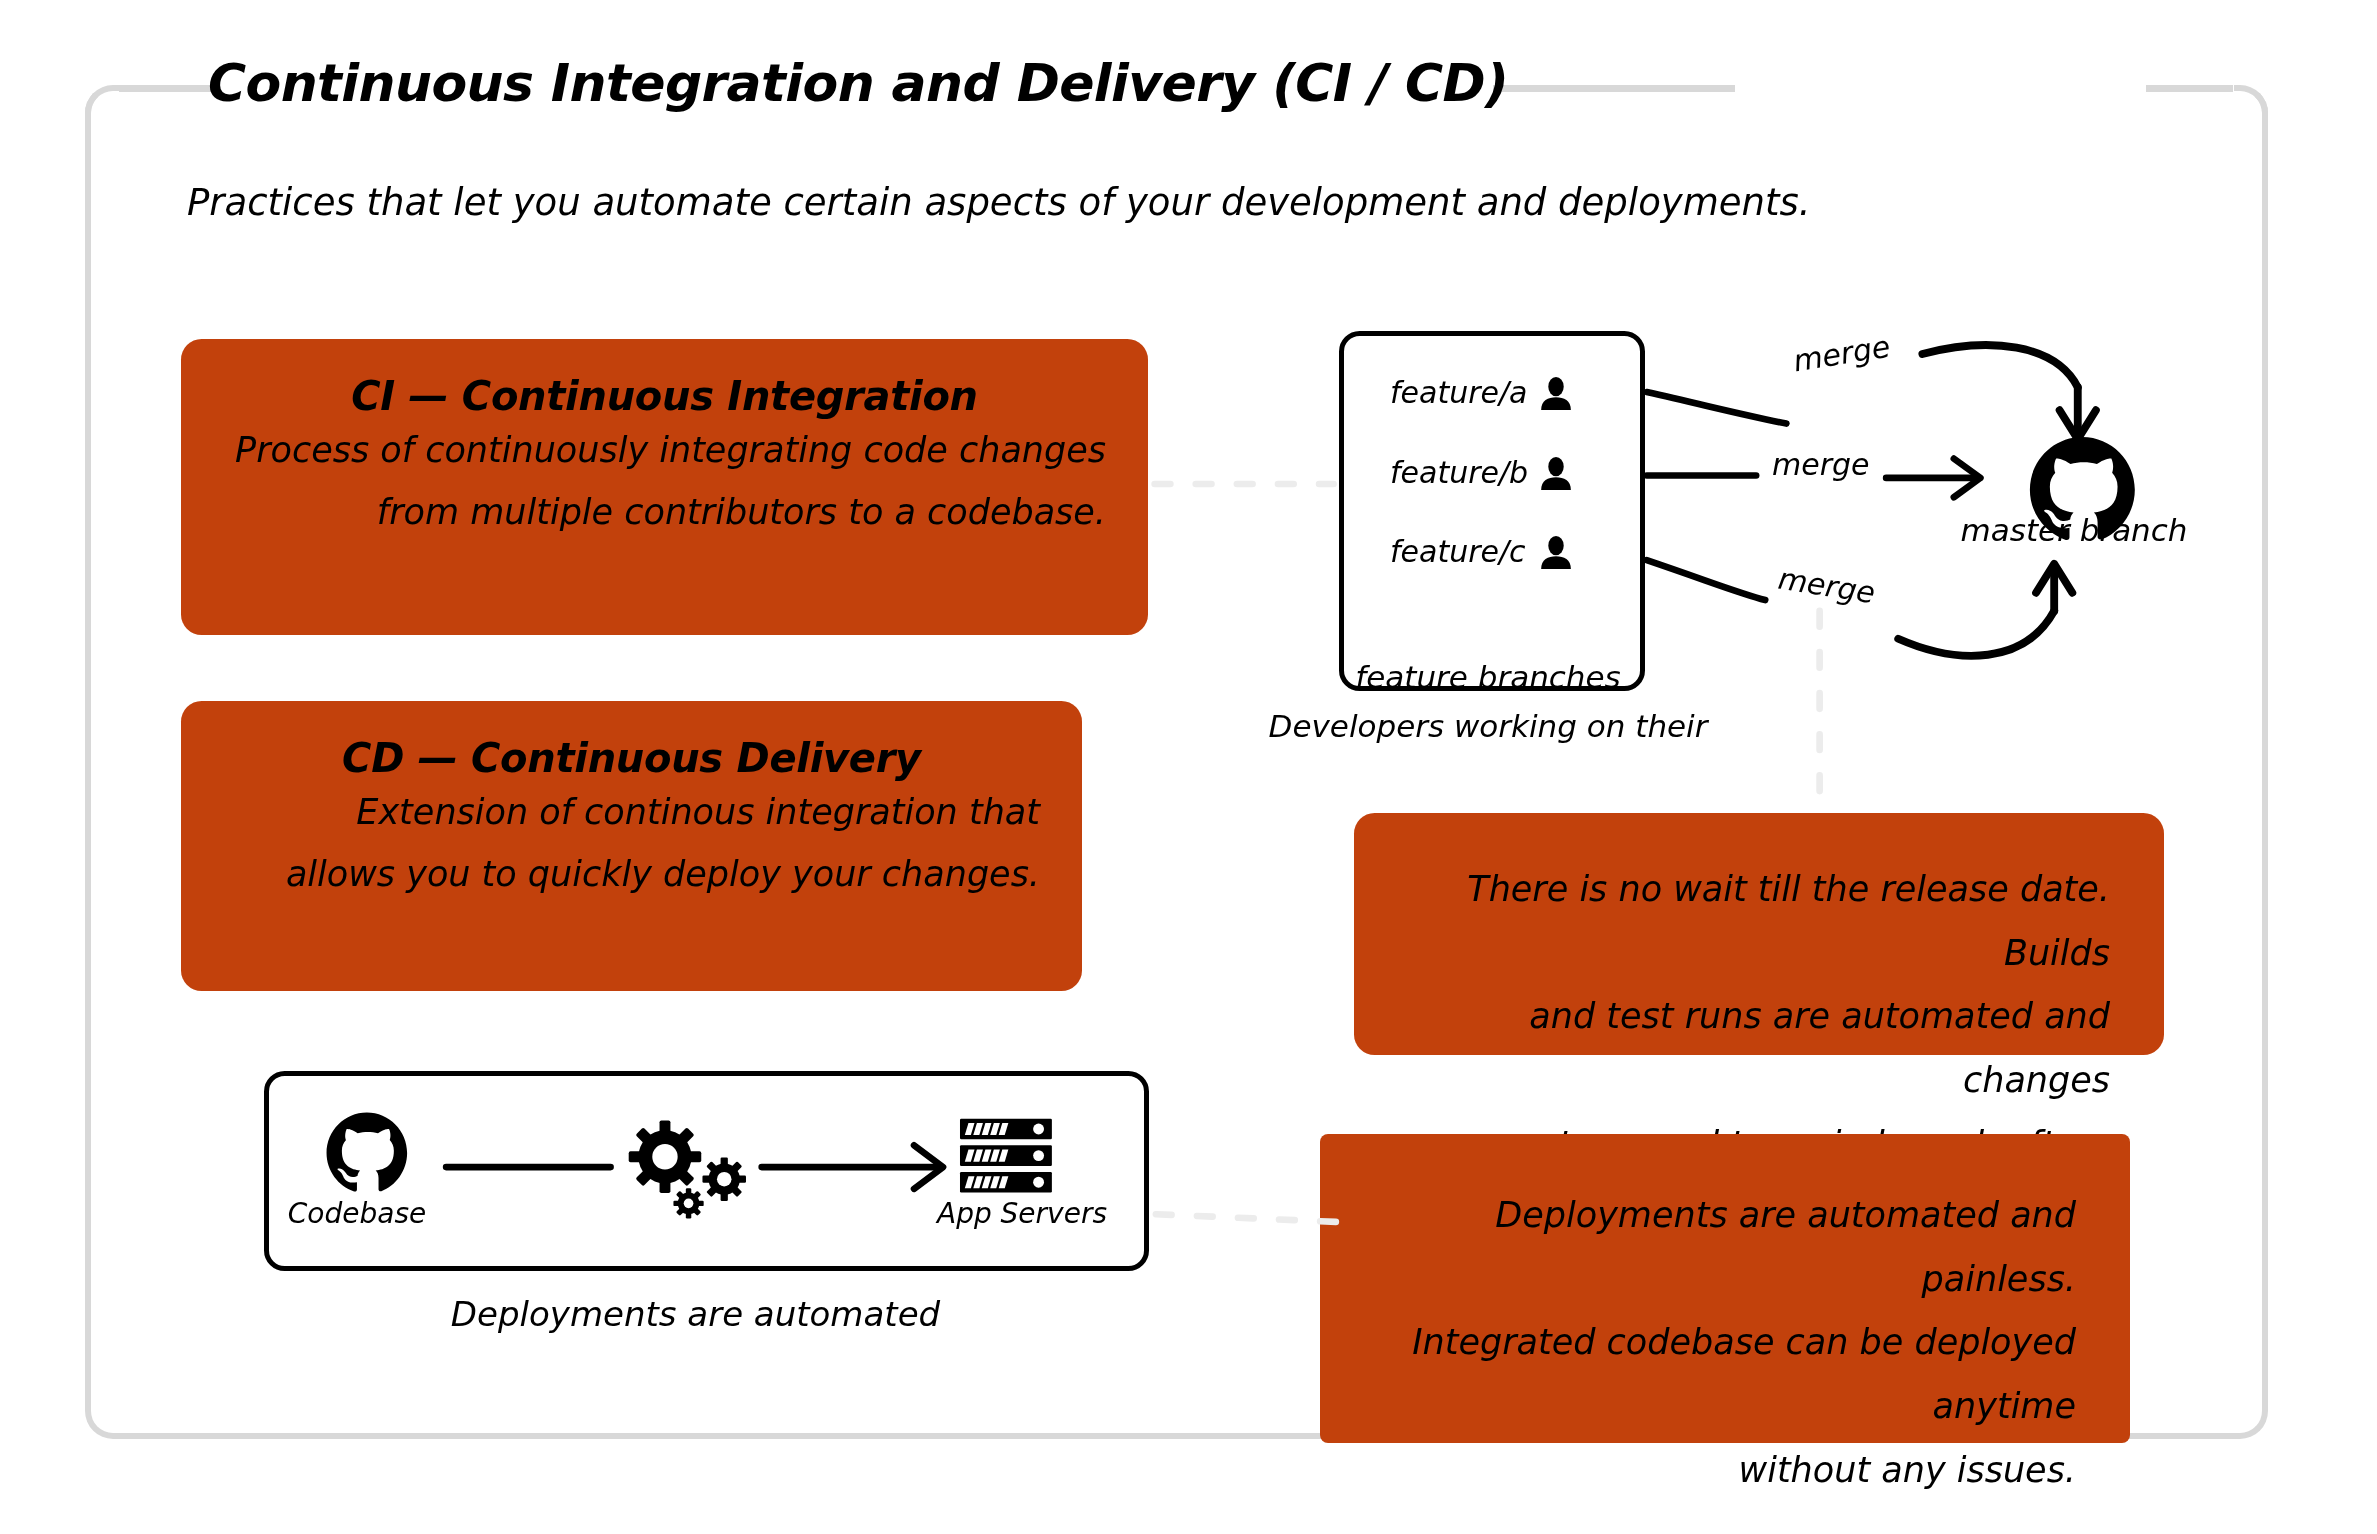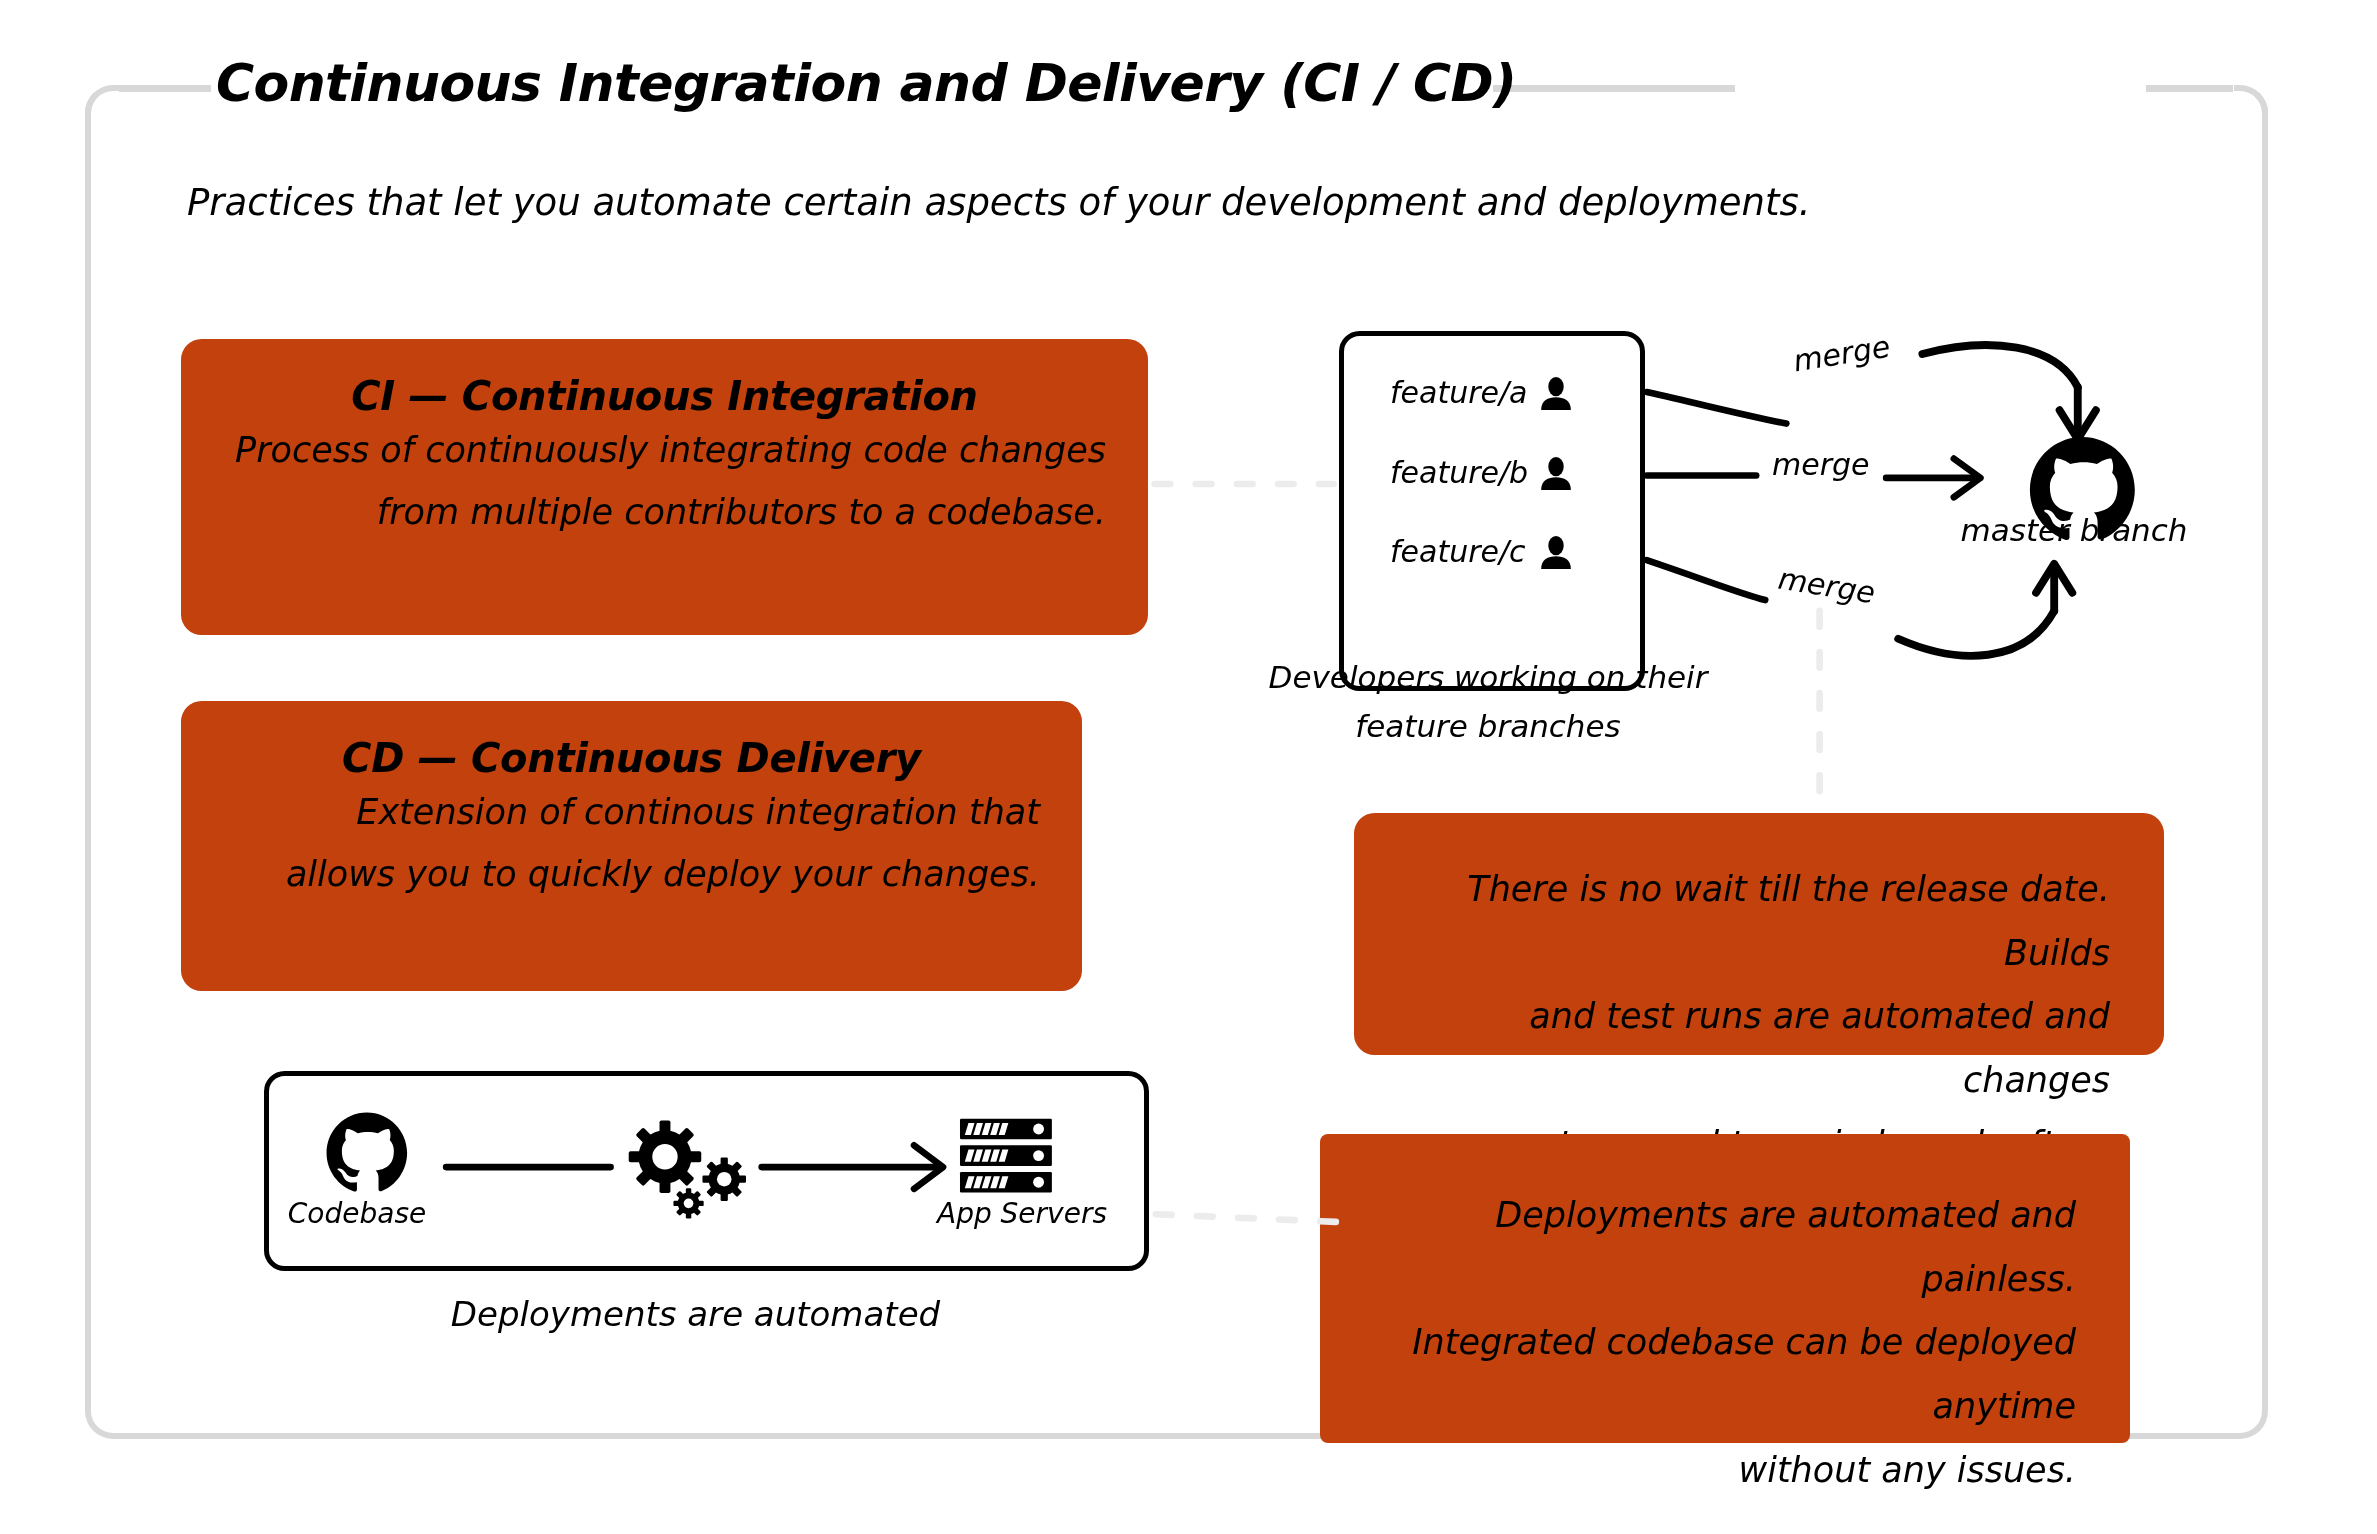--- a/index.html
+++ b/index.html
@@ -22,21 +22,21 @@
     border-top-left-radius:28px;box-sizing:border-box;}
   #frame-top-right-curve{position:absolute;left:2234px;top:85px;width:34px;height:34px;
     border-top:6.7px solid #d8d8d8;border-right:6.7px solid #d8d8d8;
     border-top-right-radius:28px;box-sizing:border-box;}
   #frame-top-a{left:119px;width:92px;}
   #frame-top-b{left:1493px;width:242px;}
   #frame-top-c{left:2146px;width:87px;}
 
   
   #page-title{
-    position:absolute;left:216px;top:53px;
+    position:absolute;left:208px;top:53px;
     font-size:52px;font-weight:bold;font-style:italic;
     letter-spacing:-0.6px;white-space:nowrap;
     font-family:"DejaVu Sans",sans-serif;
   }
   #subtitle{
     position:absolute;left:181px;top:181px;
     font-size:37px;font-style:italic;white-space:nowrap;
   }
 
   
@@ -143,22 +143,22 @@
   <div class="branch-row" style="top:198px">
     <span class="blabel">feature/c</span>
     <svg class="person" viewBox="0 0 64 64">
       <ellipse cx="32" cy="20" rx="14.5" ry="18" fill="#000"></ellipse>
       <path d="M4 64 C4 46 17 40 32 40 C47 40 60 46 60 64 Z" fill="#000"></path>
     </svg>
   </div>
 </div>
 
 <div class="cap" id="cap-dev">
+  <div>feature branches</div>
   <div>Developers working on their</div>
-  <div>feature branches</div>
 </div>
 
 <div class="merge-lbl" id="merge-1">merge</div>
 <div class="merge-lbl" id="merge-2">merge</div>
 <div class="merge-lbl" id="merge-3">merge</div>
 <div id="master-label">master branch</div>
 
 <div class="wbox" id="pipeline-box"></div>
 <div class="pipe-lbl" id="lbl-codebase">Codebase</div>
 <div class="pipe-lbl" id="lbl-appservers">App Servers</div>

